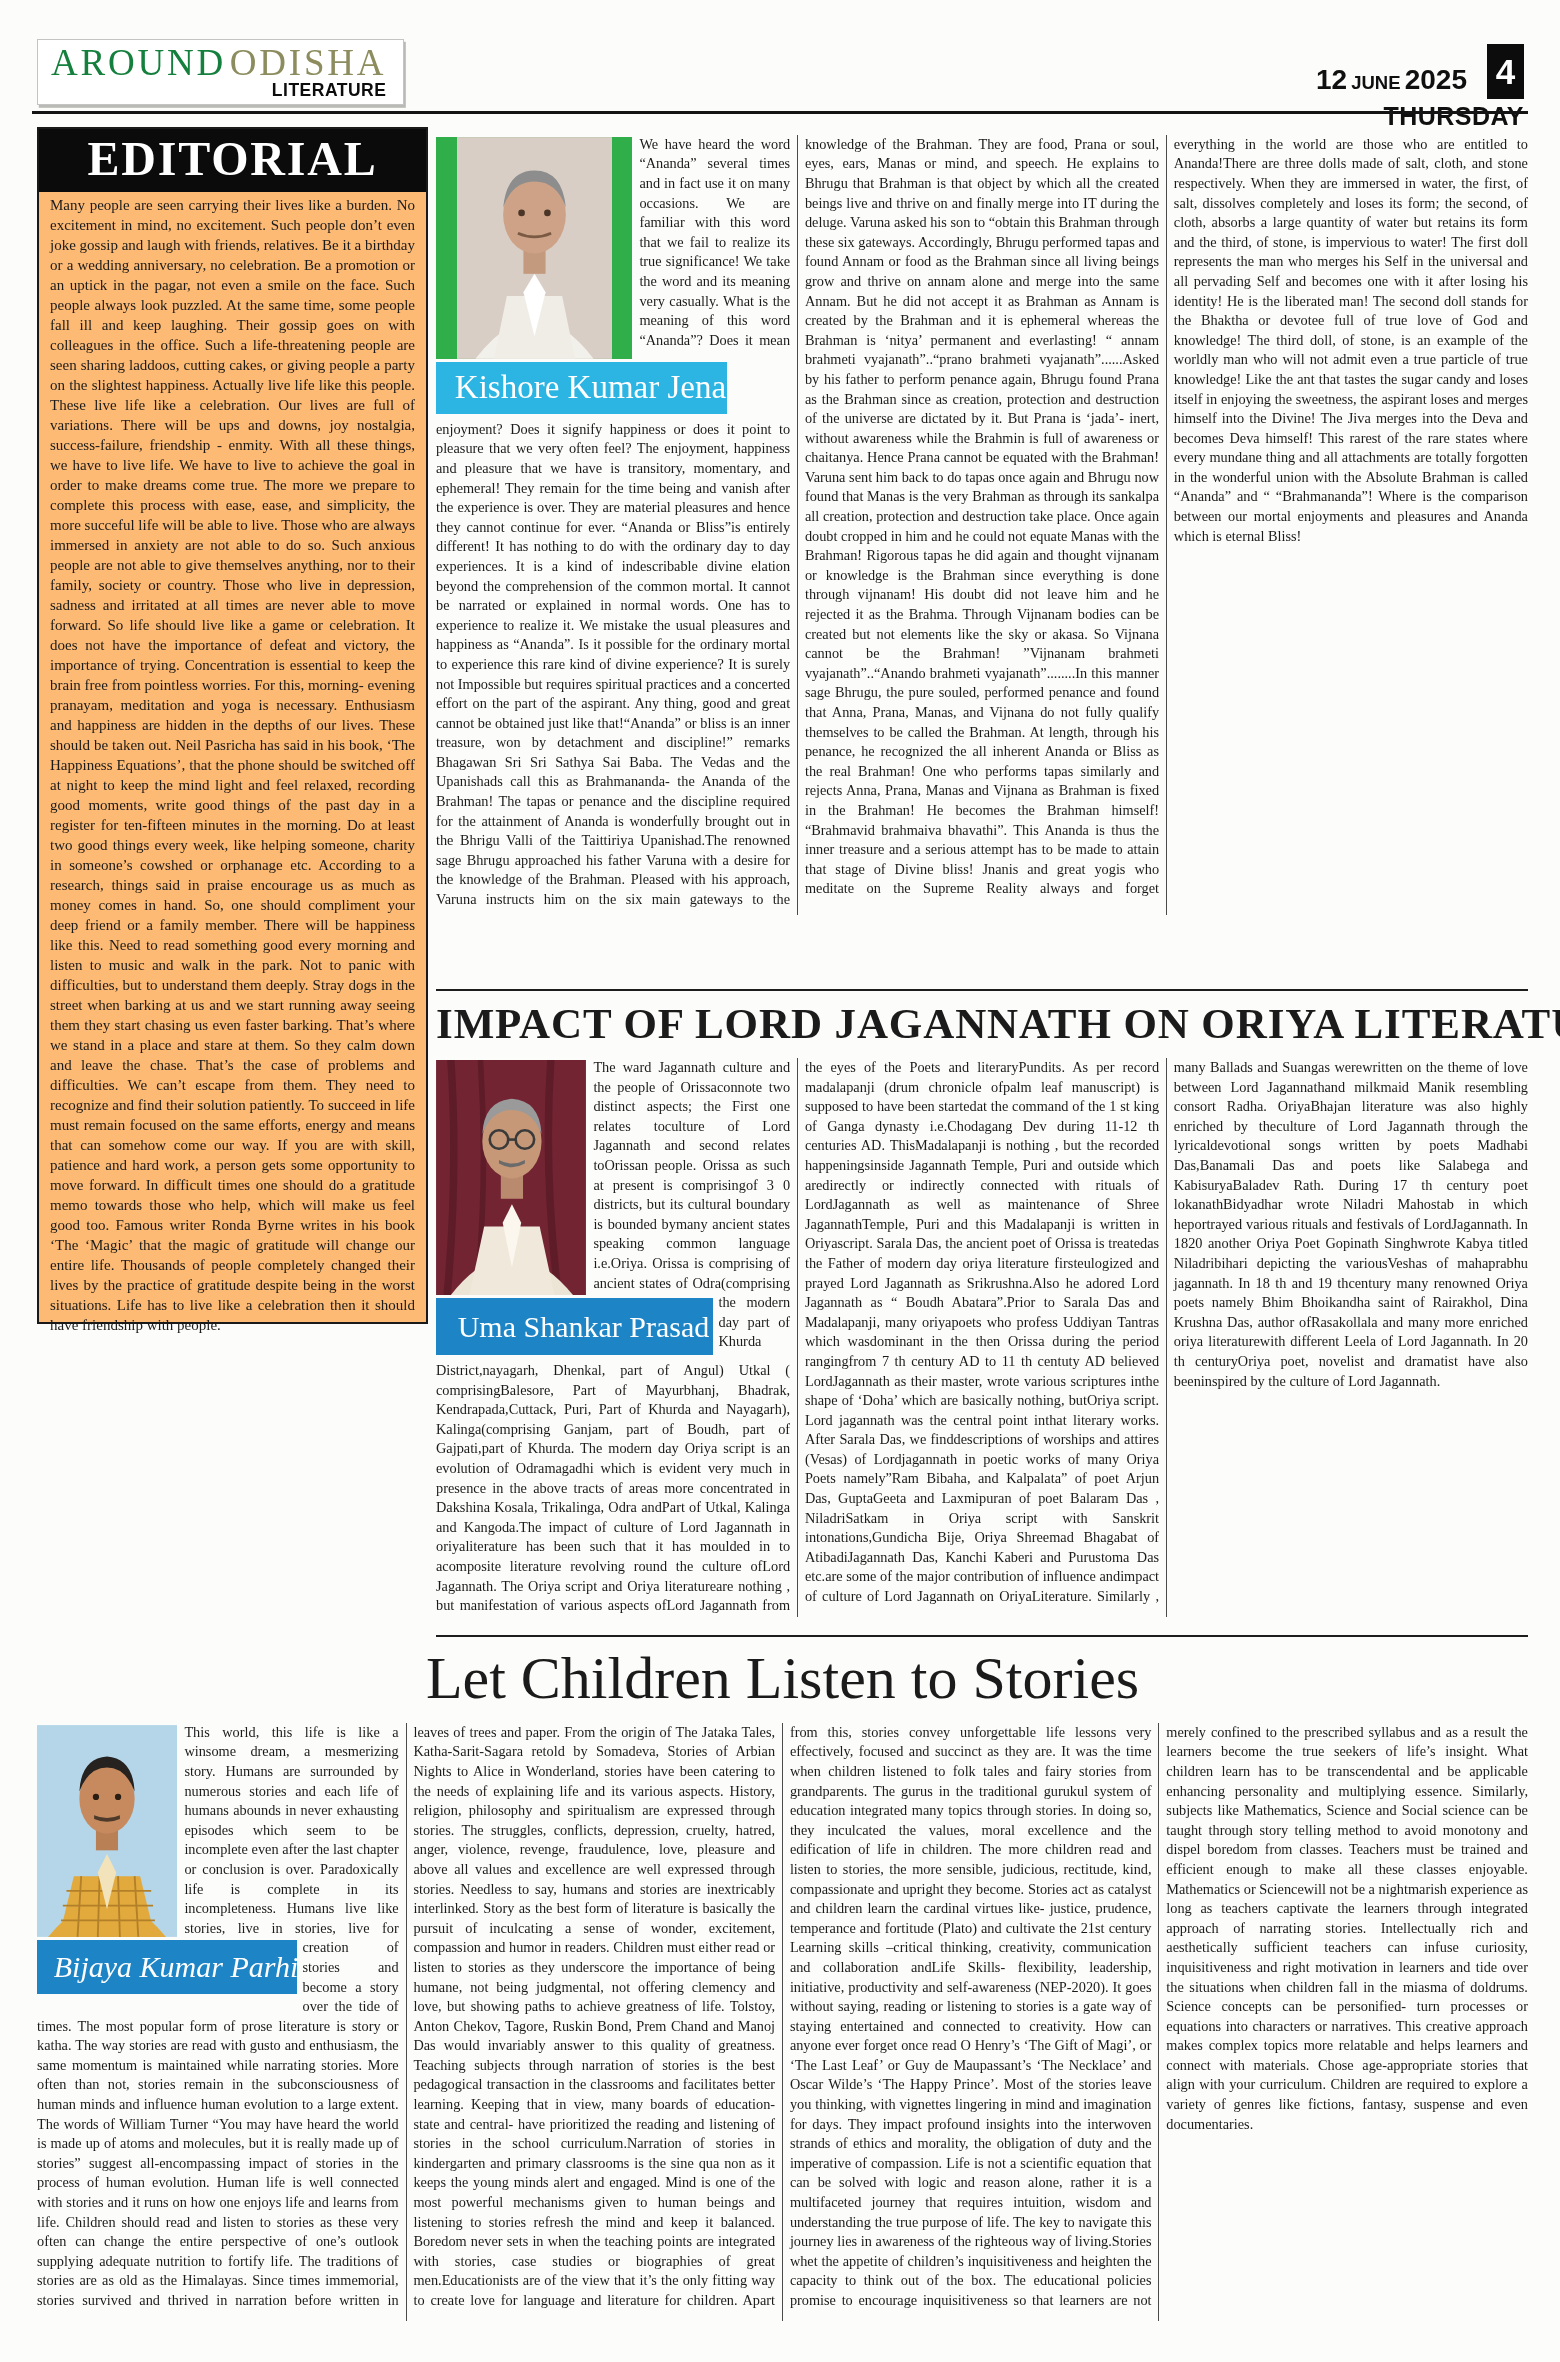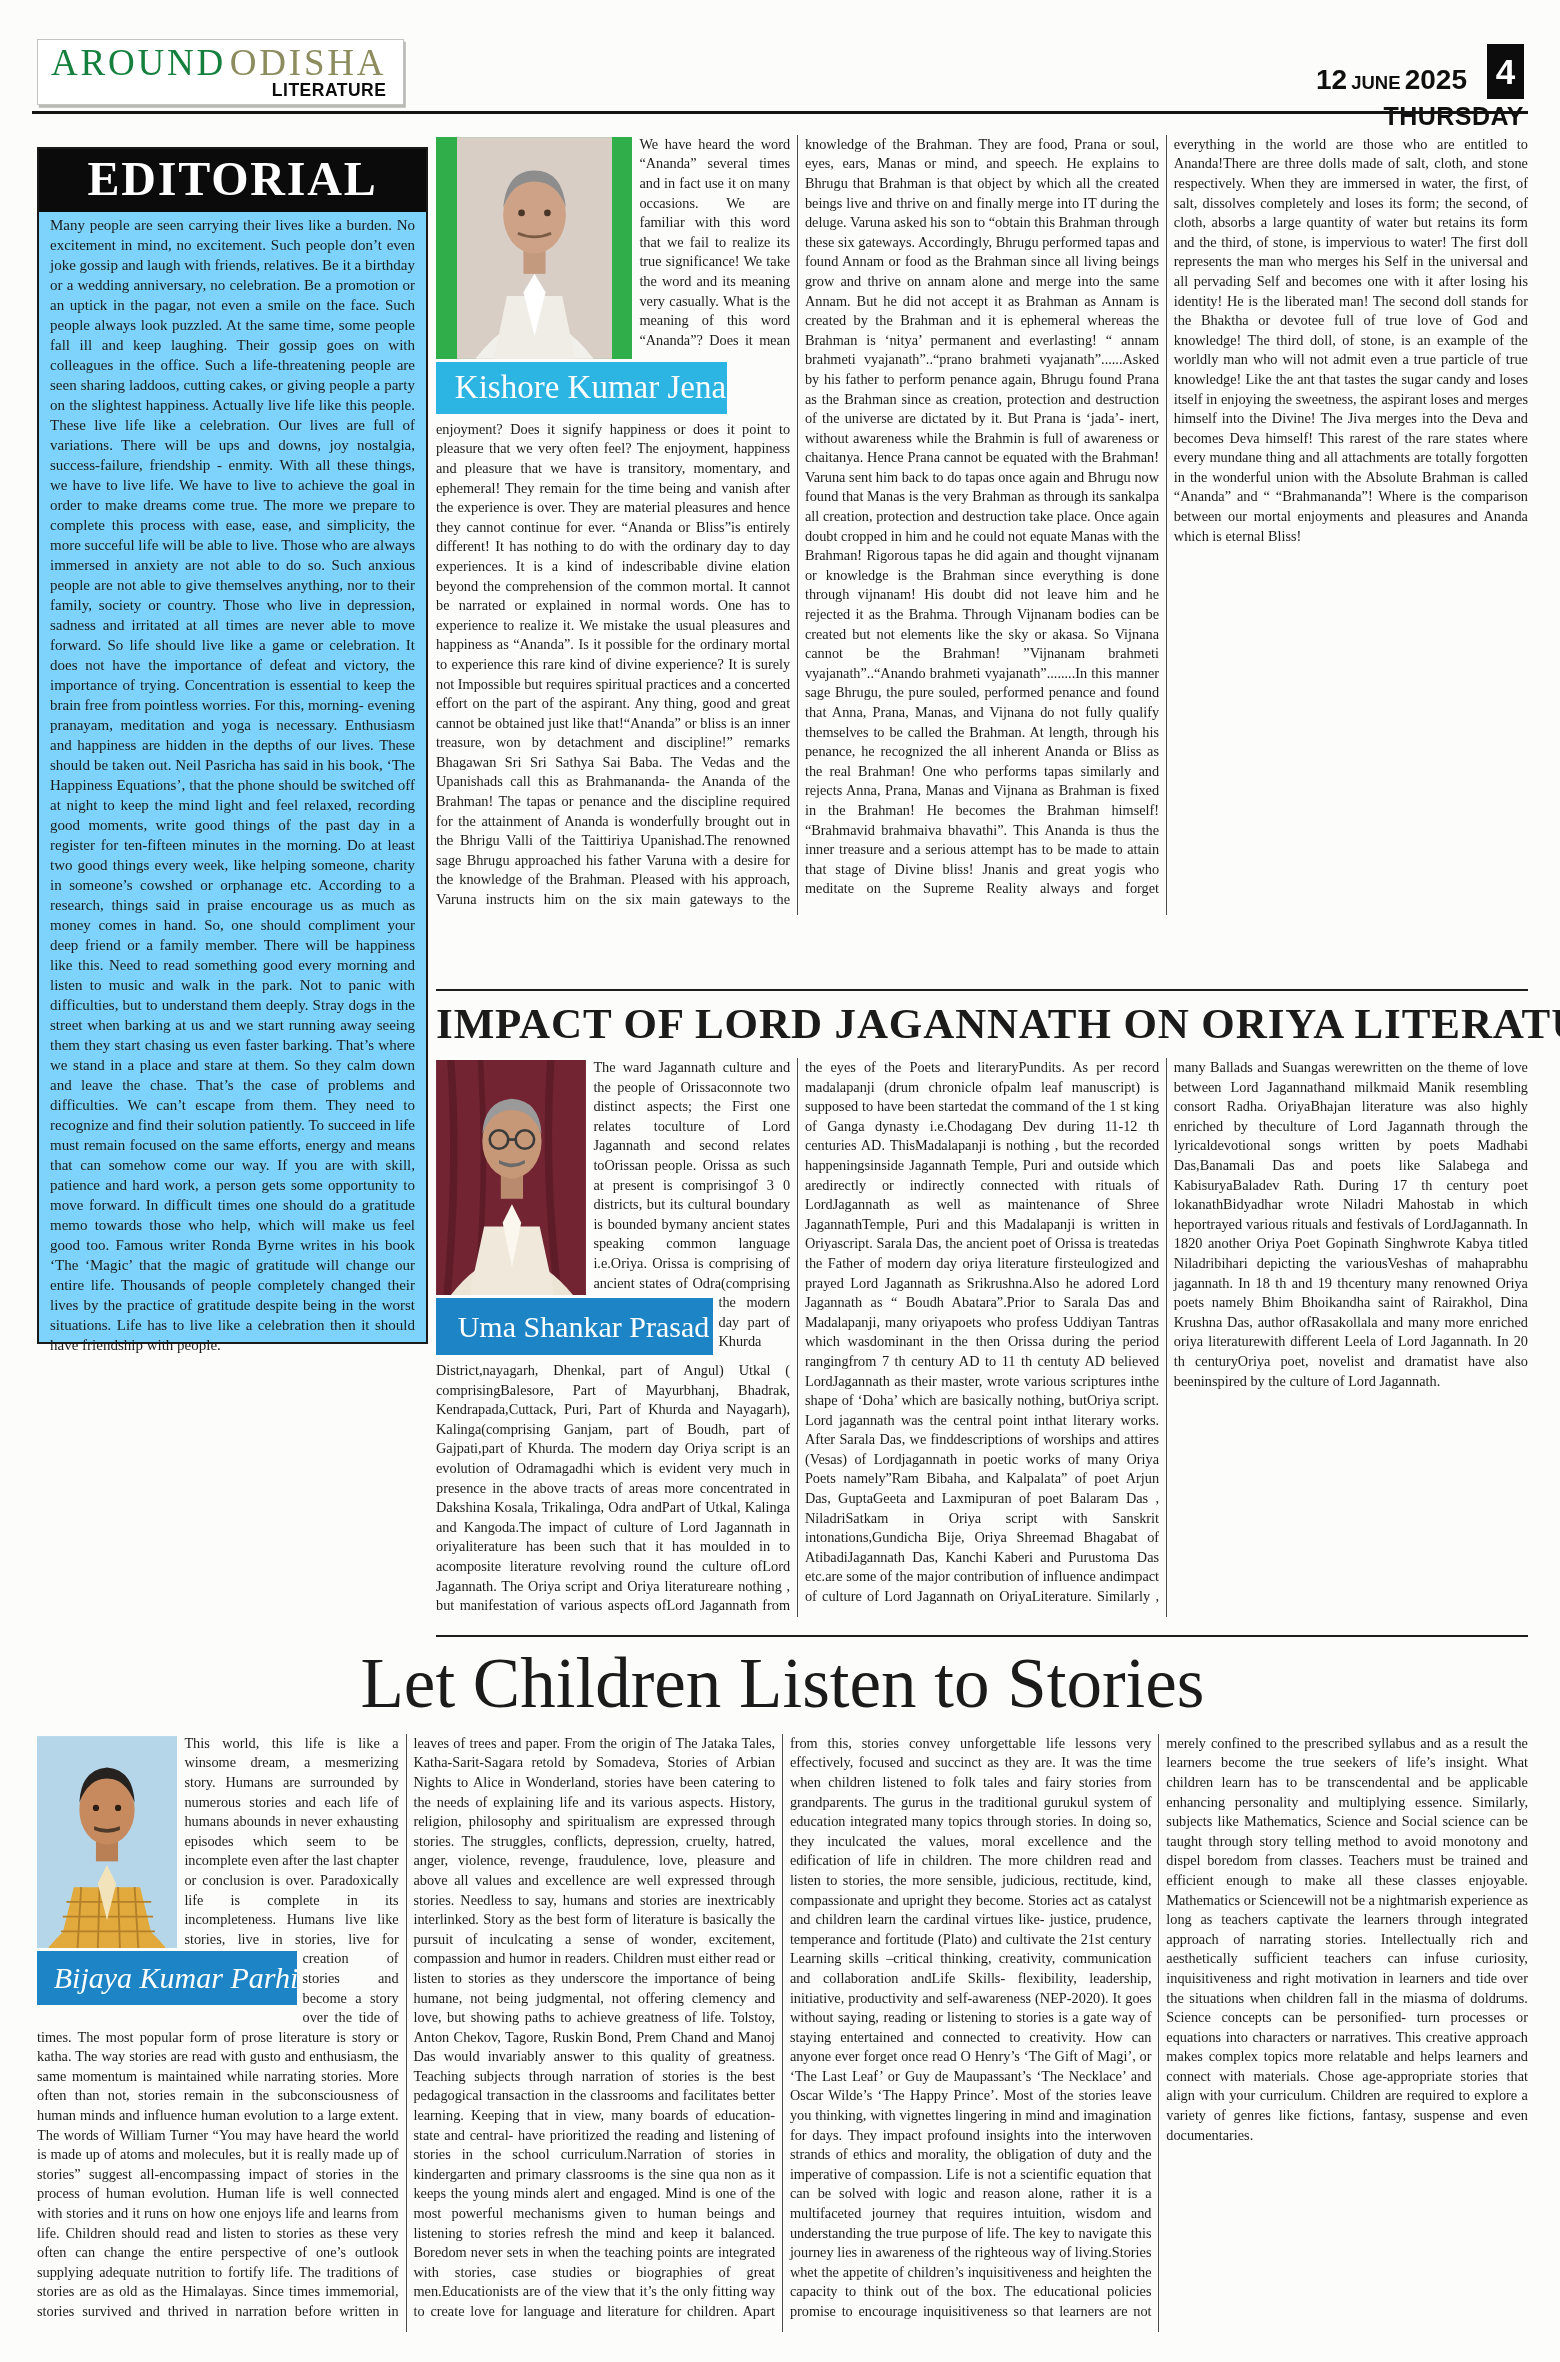--- a/index.html
+++ b/index.html
@@ -38,21 +38,21 @@
     width:37px; height:55px; background:#0c0c0c; color:#ffffff;
     display:flex; align-items:center; justify-content:center;
     font-size:35px;
   }
   .day-name { font-size:25px; margin-top:2.8px; letter-spacing:0.5px; }
   .header-rule { position:absolute; left:32px; top:111px; width:1496px; height:2.8px; background:#141414; }
 
   
   .editorial-box {
     position:absolute; left:37px; top:127px; width:391px; height:1197px;
-    border:2.8px solid #1a1a1a; background:#7dd3fc;margin-top:20px;
+    border:2.8px solid #1a1a1a; background:#fdba74;
   }
   .editorial-header {
     background:#0b0b0b; color:#ffffff; text-align:center;
     font-size:48px; font-weight:bold; letter-spacing:1.8px;
     padding:5.5px 0 9.2px; line-height:1;
   }
   .editorial-headline {
     text-align:center; font-size:42px; line-height:1.05;
     padding:14.8px 7.4px 11px;
   }
@@ -89,21 +89,21 @@
   .kishore-photo { width:196px; height:222px; background:#2fae4a; display:flex; justify-content:center; }
   .kishore-band { width:291px; height:52px; font-size:33px; }
 
   .jagannath { left:436px; top:1002px; width:1092px; }
   .jagannath .article-title { font-size:43px; font-weight:bold; letter-spacing:0.9px; }
   .jagannath .article-body { margin-top:13px; height:559px; }
   .uma-photo { width:150px; height:235px; }
   .uma-band { width:277px; height:57px; font-size:30px; }
 
   .children { left:37px; top:1648px; width:1491px; }
-  .children .article-title { font-size:71px; }
+  .children .article-title { font-size:60px; }
   .children .article-body { margin-top:14.8px; height:598px; }
   .bijaya-photo { width:140px; height:212px; }
   .bijaya-band { width:260px; height:54px; font-size:30px;font-style:italic; }
 
   .rule-1 { left:436px; top:989px; width:1092px; }
   .rule-2 { left:436px; top:1635px; width:1092px; }
 </style>
 </head>
 <body>
 

